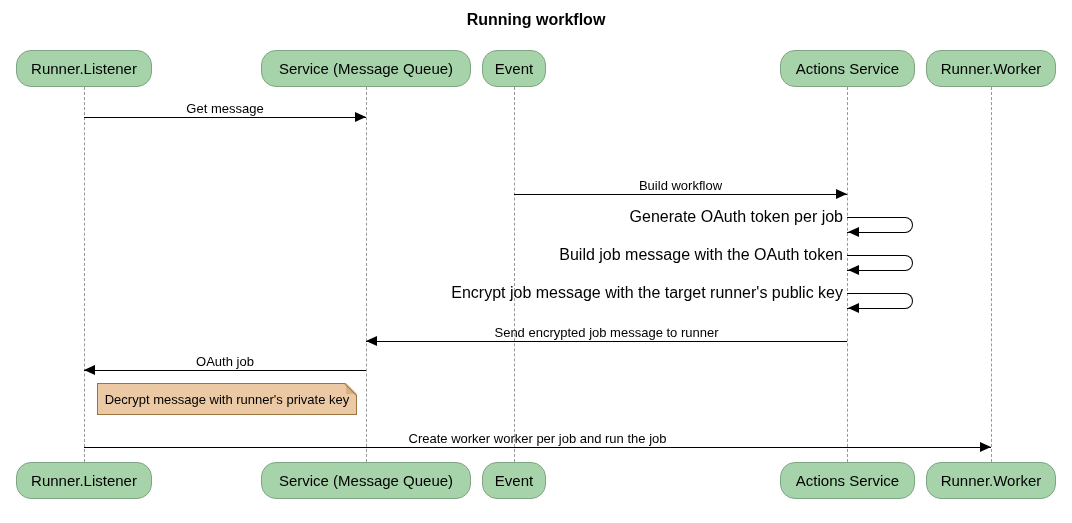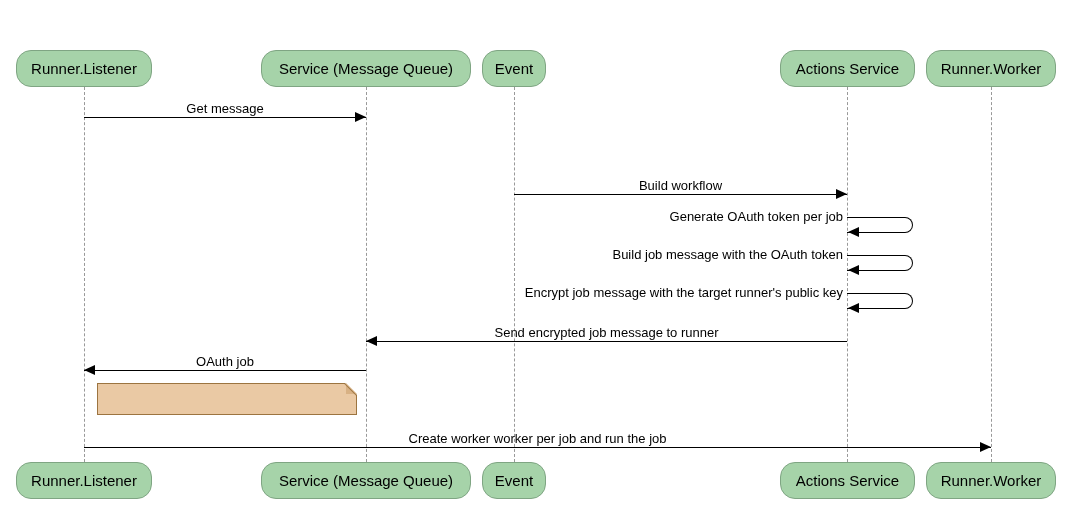--- a/index.html
+++ b/index.html
@@ -32,21 +32,21 @@
   .msg-line{position:absolute;height:0;border-top:1px solid var(--line,#000000);}
   .arrow{position:absolute;width:0;height:0;border-top:5px solid transparent;border-bottom:5px solid transparent;}
   .arrow.right{border-left:11px solid var(--line,#000000);}
   .arrow.left{border-right:11px solid var(--line,#000000);}
   .loop{
     position:absolute;left:847px;width:66px;height:16px;box-sizing:border-box;
     border:1px solid var(--line,#000000);border-left:none;
     border-radius:0 9px 9px 0;
   }
   .loop-label{
-    position:absolute;right:229px;font-size:13px;height:16px;line-height:16px;
+    position:absolute;right:229px;font-size:16px;height:16px;line-height:16px;
     white-space:nowrap;text-align:right;
   }
   .note{
     position:absolute;box-sizing:border-box;
     background:var(--note-fill,#eac9a4);
     border:1px solid var(--note-border,#9c7440);
     display:flex;align-items:center;justify-content:center;
     font-size:13px;white-space:nowrap;
   }
   .fold-cut{
@@ -63,20 +63,21 @@
     position:absolute;top:5px;right:-3px;width:17px;height:1px;
     background:var(--note-border,#9c7440);
     transform:rotate(45deg);
   }
 </style>
 </head>
 <body>
 
 <div id="stage">
 
+  <div class="title">Running workflow</div>
 
   <div class="lifeline" style="left:84px"></div>
   <div class="lifeline" style="left:366px"></div>
   <div class="lifeline" style="left:514px"></div>
   <div class="lifeline" style="left:847px"></div>
   <div class="lifeline" style="left:991px"></div>
 
   <div class="actor" style="left:16px;top:50px;width:136px">Runner.Listener</div>
   <div class="actor" style="left:261px;top:50px;width:210px">Service (Message Queue)</div>
   <div class="actor" style="left:482px;top:50px;width:64px">Event</div>
@@ -126,20 +127,21 @@
     <div class="arrow left" style="left:366px;top:336px"></div>
   </div>
 
   <div>
     <div class="msg-label" style="left:84px;top:354px;width:282px">OAuth job</div>
     <div class="msg-line" style="left:84px;top:370px;width:282px"></div>
     <div class="arrow left" style="left:84px;top:365px"></div>
   </div>
 
   <div class="note" style="left:97px;top:383px;width:260px;height:32px">
+    <span>Decrypt message with runner's private key</span>
     <span class="fold-cut"></span>
     <span class="fold-flap"></span>
     <span class="fold-line"></span>
   </div>
 
   <div>
     <div class="msg-label" style="left:84px;top:431px;width:907px">Create worker worker per job and run the job</div>
     <div class="msg-line" style="left:84px;top:447px;width:907px"></div>
     <div class="arrow right" style="left:980px;top:442px"></div>
   </div>

